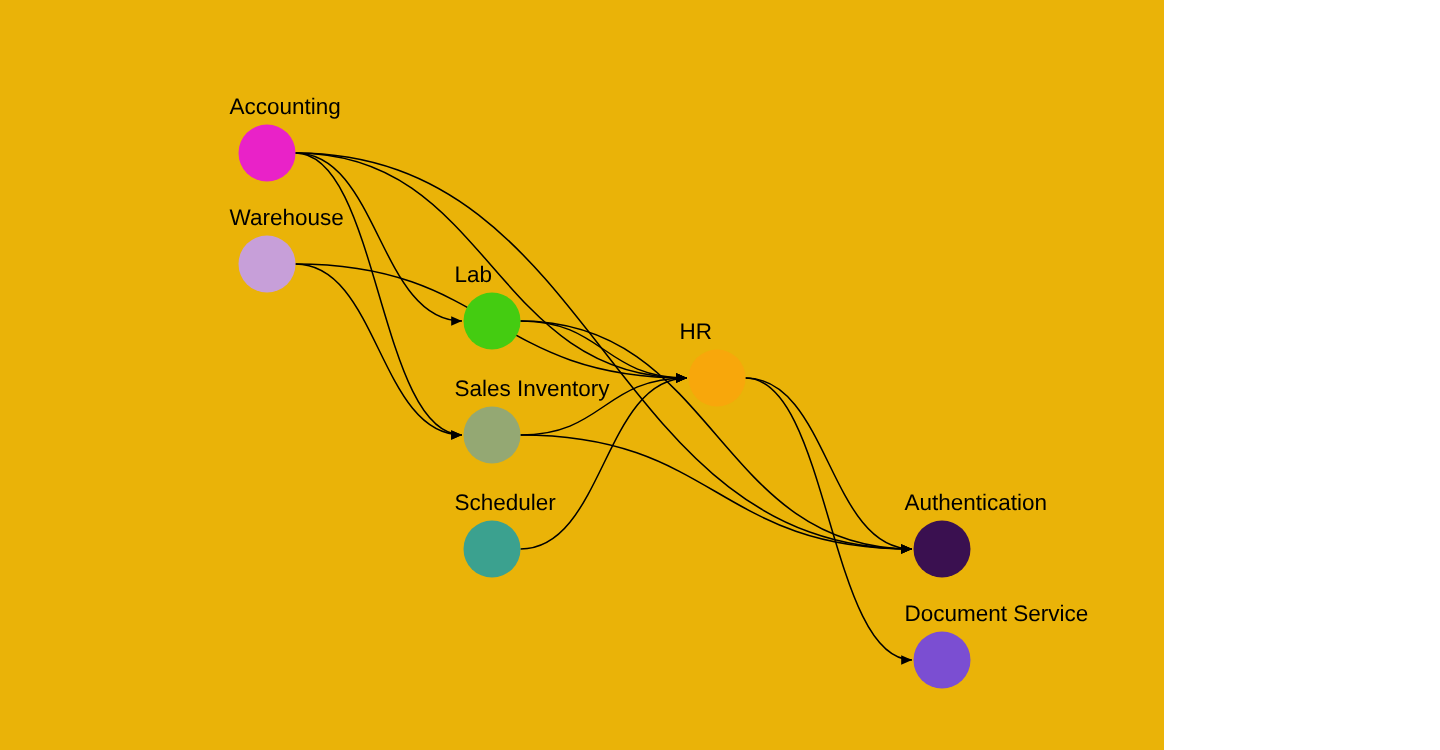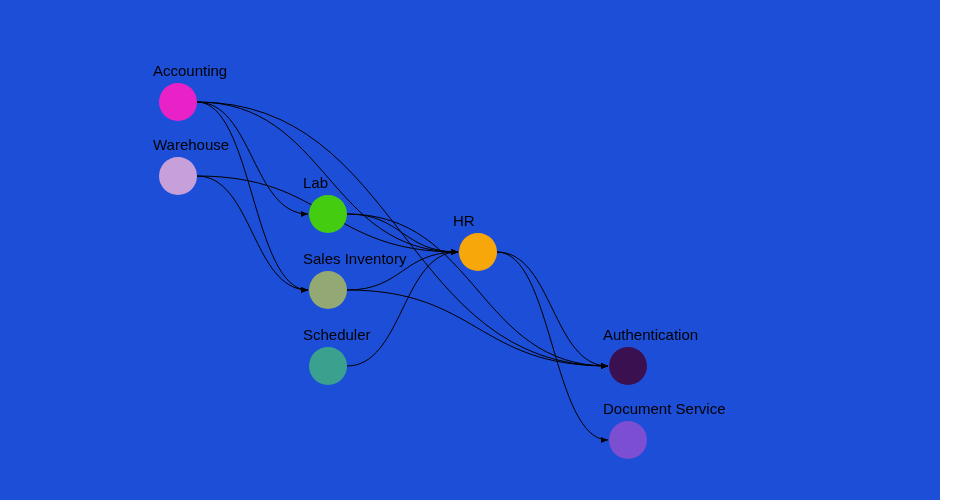--- a/index.html
+++ b/index.html
@@ -3,23 +3,23 @@
 <meta charset="utf-8">
 <style>
   html, body {
     margin: 0;
     padding: 0;
     background: #ffffff;
     font-family: "Liberation Sans", "DejaVu Sans", sans-serif;
   }
   .canvas {
     position: relative;
-    width: 940px;
+    width: 776px;
     height: 500px;
-    background: #1d4ed8;
+    background: #eab308;
     overflow: hidden;
   }
   svg { display: block; }
   .edge {
     fill: none;
     stroke: #000000;
     stroke-width: 1px;
   }
   .node-label {
     font-family: "Liberation Sans", "DejaVu Sans", sans-serif;

